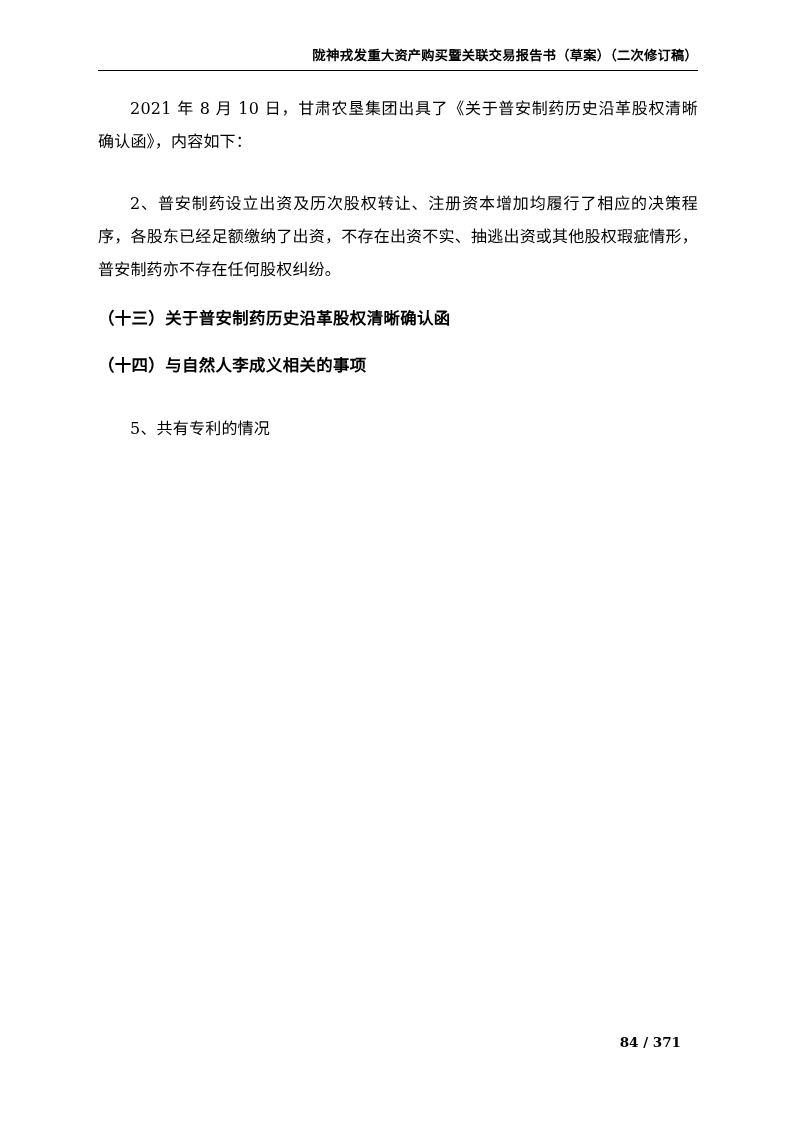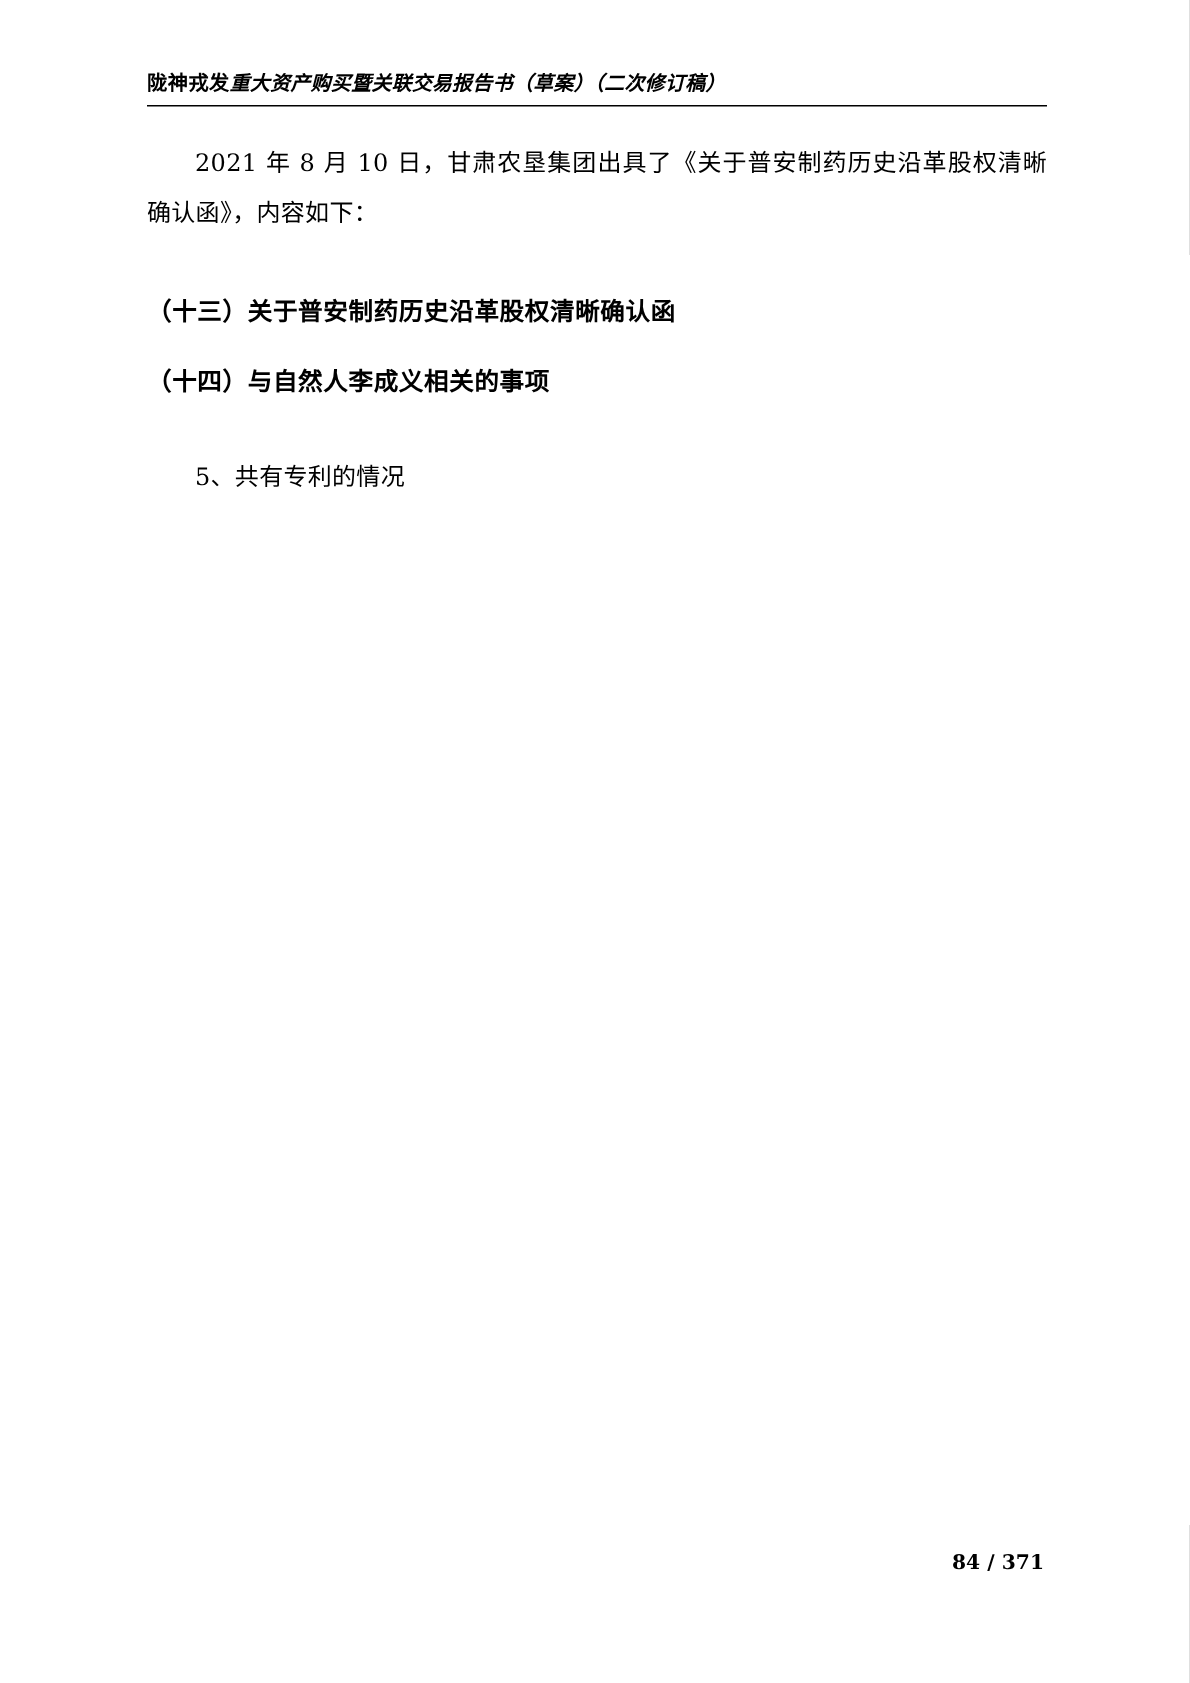--- a/index.html
+++ b/index.html
@@ -20,33 +20,32 @@
   .content {
     position: absolute;
     left: 98px;
     top: 44px;
     width: 600px;
   }
   
   .header {
     display: flex;
     align-items: flex-end;
-    justify-content: flex-start;
+    justify-content: flex-end;
     font-size: 13.5px;
     font-weight: bold;
     letter-spacing: 0.3px;
     padding-bottom: 5px;
   }
   .header-left {
     white-space: nowrap;
   }
   .header-right {
     white-space: nowrap;
     font-size: 13.2px;
-    font-style: italic;
   }
   .header-rule {
     border-bottom: 1.6px solid #000;
     margin-top: 1px;
     margin-bottom: 22px;
   }
   
   p.para {
     margin: 12px 0 3px 0;
     font-size: 16px;
@@ -61,21 +60,21 @@
     font-size: 16.4px;
     font-weight: bold;
     line-height: 1.9;
     letter-spacing: 0.4px;
     font-family: "DejaVu Sans", "Liberation Sans", sans-serif;
   }
   .gap-small { height: 7px; }
   
   .footer {
     position: absolute;
-    right: 97px;
+    right: 112px;
     bottom: 72px;
     font-size: 13.5px;
     font-weight: bold;
     font-family: "DejaVu Serif", "Liberation Serif", serif;
   }
 </style>
 </head>
 <body>
 
 <div class="page">
@@ -88,20 +87,21 @@
     </div>
     <div class="header-rule"></div>
 
     <p class="para">2021 年 8 月 10 日，甘肃农垦集团出具了《关于普安制药历史沿革股权清晰确认函》，内容如下：</p>
 
     <div class="gap-small"></div>
 
 
     <div class="gap-small"></div>
 
+    <p class="para">2、普安制药设立出资及历次股权转让、注册资本增加均履行了相应的决策程序，各股东已经足额缴纳了出资，不存在出资不实、抽逃出资或其他股权瑕疵情形，普安制药亦不存在任何股权纠纷。</p>
 
     <h3 class="heading">（十三）关于普安制药历史沿革股权清晰确认函</h3>
 
 
     <h3 class="heading">（十四）与自然人李成义相关的事项</h3>
 
 
     <div class="gap-small"></div>
 
 

